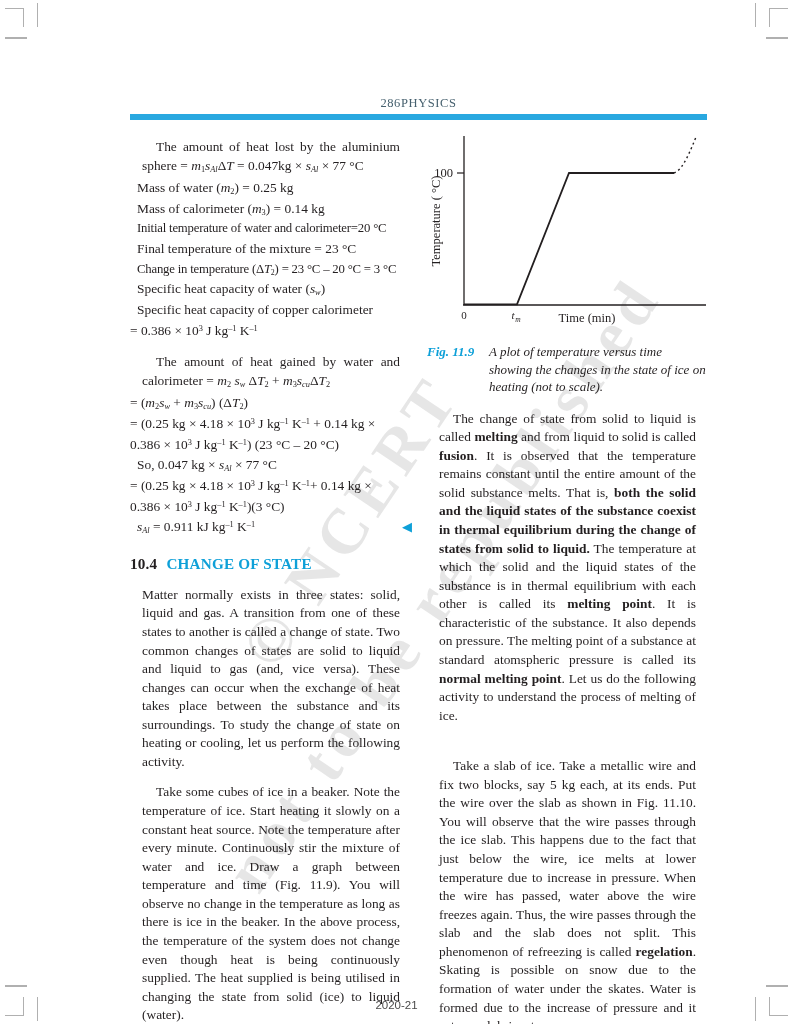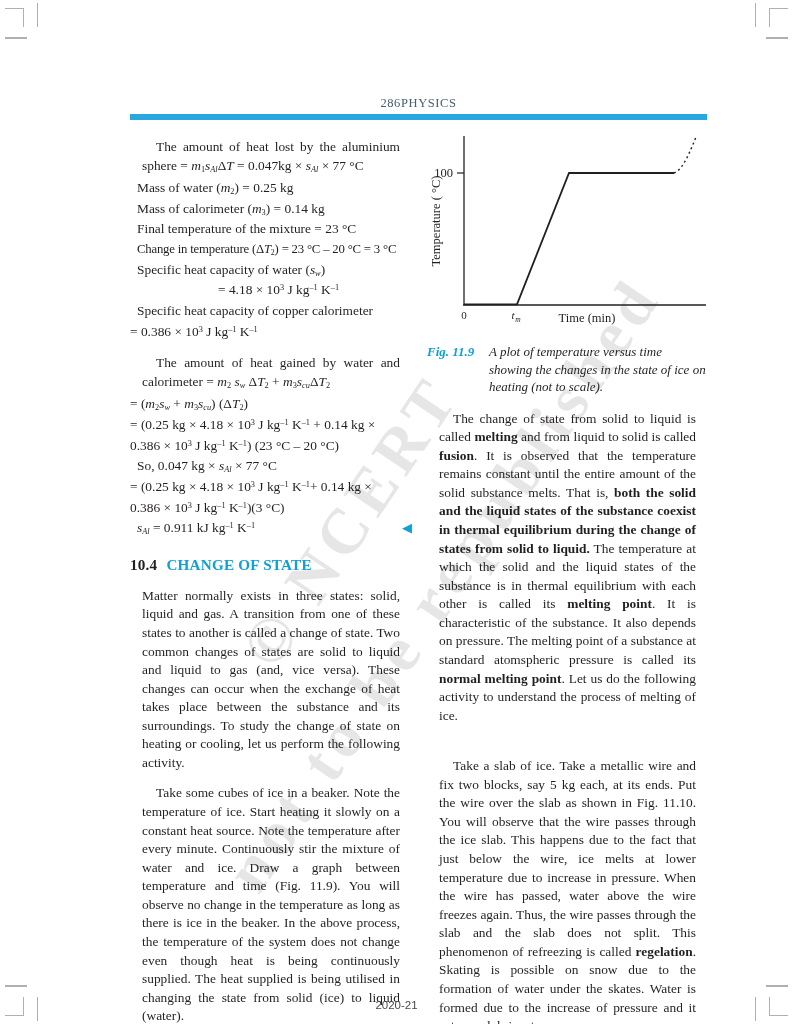--- a/index.html
+++ b/index.html
@@ -83,24 +83,24 @@
       <span>286</span>
       <span>PHYSICS</span>
     </div>
     <div class="rule"></div>
   </div>
 
   <div class="col col-left">
     <p class="para indent mb4">The amount of heat lost by the aluminium sphere =  <span class="iv">m</span><sub>1</sub><span class="iv">s</span><sub class="iv">Al</sub>Δ<span class="iv">T</span> = 0.047kg × <span class="iv">s</span><sub class="iv">Al</sub> × 77 °C</p>
     <p class="mline pl">Mass of water (<span class="iv">m</span><sub>2</sub>) = 0.25 kg</p>
     <p class="mline pl">Mass of calorimeter (<span class="iv">m</span><sub>3</sub>) = 0.14 kg</p>
+    <p class="mline pl fit">Initial temperature of water and calorimeter=20 °C</p>
     <p class="mline pl">Final temperature of the mixture = 23 °C</p>
     <p class="mline pl fit">Change in temperature (Δ<span class="iv">T</span><sub>2</sub>) = 23 °C – 20 °C = 3 °C</p>
     <p class="mline pl">Specific heat capacity of water (<span class="iv">s</span><sub class="iv">w</sub>)</p>
-    <p class="mline pl88">= 4.18 × 10<sup>3</sup> J kg<sup>–1</sup> K<sup>–1</sup></p>
     <p class="mline pl">Specific heat capacity of copper calorimeter</p>
     <p class="mline">= 0.386 × 10<sup>3</sup> J kg<sup>–1</sup> K<sup>–1</sup></p>
     <p class="para indent mb4">The amount of heat gained by water and calorimeter = <span class="iv">m</span><sub>2</sub> <span class="iv">s</span><sub class="iv">w</sub> Δ<span class="iv">T</span><sub>2</sub> + <span class="iv">m</span><sub>3</sub><span class="iv">s</span><sub class="iv">cu</sub>Δ<span class="iv">T</span><sub>2</sub></p>
     <p class="mline">= (<span class="iv">m</span><sub>2</sub><span class="iv">s</span><sub class="iv">w</sub> + <span class="iv">m</span><sub>3</sub><span class="iv">s</span><sub class="iv">cu</sub>) (Δ<span class="iv">T</span><sub>2</sub>)</p>
     <p class="mline">= (0.25 kg × 4.18 × 10<sup>3</sup> J kg<sup>–1</sup> K<sup>–1</sup> + 0.14 kg ×</p>
     <p class="mline">0.386 × 10<sup>3</sup> J kg<sup>–1</sup> K<sup>–1</sup>) (23 °C – 20 °C)</p>
     <p class="mline pl">So, 0.047 kg × <span class="iv">s</span><sub class="iv">Al</sub> × 77 °C</p>
     <p class="mline">= (0.25 kg × 4.18 × 10<sup>3</sup> J kg<sup>–1</sup> K<sup>–1</sup>+ 0.14 kg ×</p>
     <p class="mline">0.386 × 10<sup>3</sup> J kg<sup>–1</sup> K<sup>–1</sup>)(3 °C)</p>
     <p class="mline pl"><span class="ans">◀</span><span><span class="iv">s</span><sub class="iv">Al</sub> = 0.911 kJ kg<sup>–1</sup> K<sup>–1</sup></span></p>

